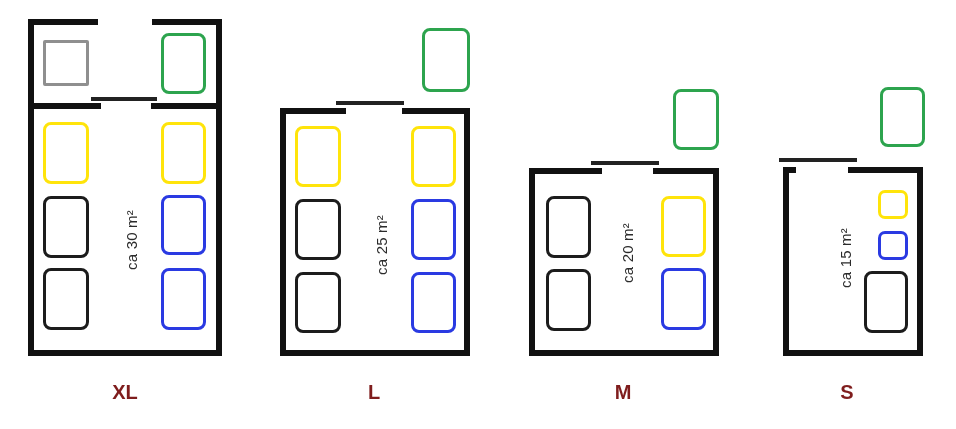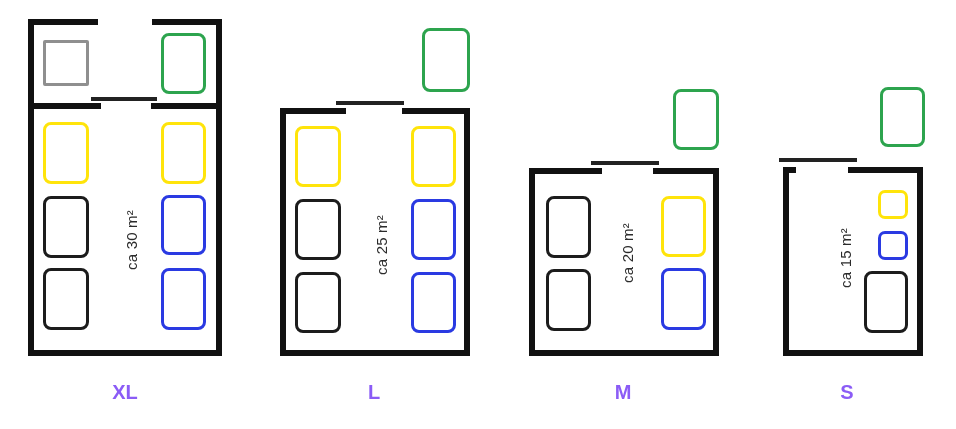--- a/index.html
+++ b/index.html
@@ -11,21 +11,21 @@
   .wall   { position:absolute; background:#111111; }
   .leaf   { position:absolute; background:#222222; }
   .furn   { position:absolute; box-sizing:border-box; background:#ffffff; border:3px solid #000; }
   .area-label {
     position:absolute; white-space:nowrap;
     transform:translate(-50%,-50%) rotate(-90deg);
     font-size:15px; font-weight:500; color:#2b2b2b; letter-spacing:0.2px;
   }
   .size-label {
     position:absolute; transform:translate(-50%,-50%);
-    font-size:20px; font-weight:700; color:#8b5cf6;
+    font-size:20px; font-weight:700; color:#7f1d1d;
   }
 </style>
 </head>
 <body>
 
 <div class="stage" id="stage">
 
   <div class="area-label" style="left: 131px; top: 240px;">ca 30 m²</div>
   <div class="area-label" style="left: 381px; top: 245px;">ca 25 m²</div>
   <div class="area-label" style="left: 627px; top: 253px;">ca 20 m²</div>

